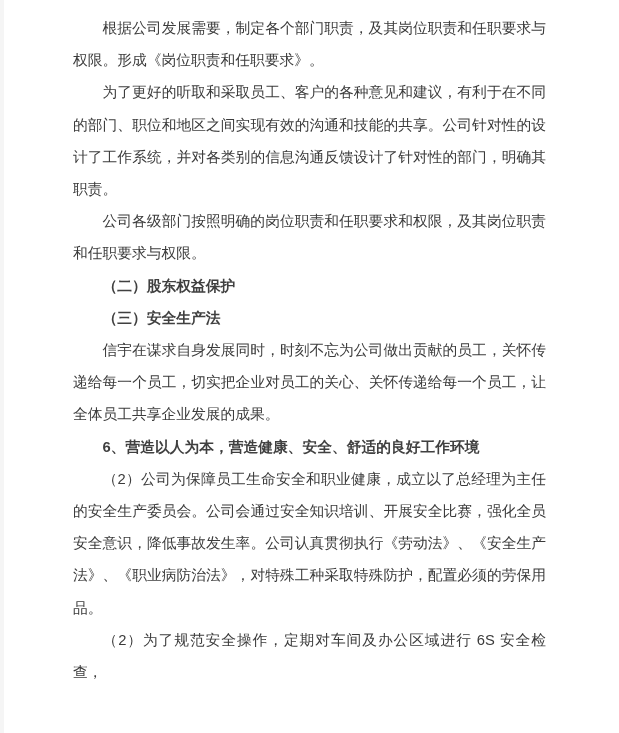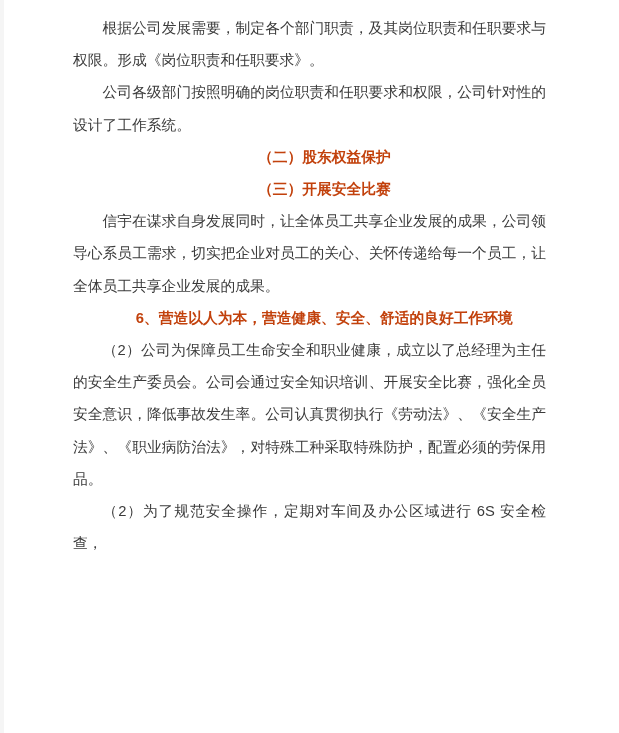--- a/index.html
+++ b/index.html
@@ -38,33 +38,34 @@
     line-height: 32.2px;
     text-align: justify;
   }
   .doc-content p {
     margin: 0;
     padding: 0;
     text-indent: 2em;
   }
   .doc-content p.heading {
     font-weight: bold;
-    color: #c2410c;
-    text-align: center;
+    color: #404040;
+    text-align: left;
   }
 </style>
 </head>
 <body>
 
 <div class="edge-strip"></div>
 
 <div class="doc-page">
   <div class="doc-content" id="doc-content">
       <p>根据公司发展需要，制定各个部门职责，及其岗位职责和任职要求与权限。形成《岗位职责和任职要求》。</p>
-      <p>公司各级部门按照明确的岗位职责和任职要求和权限，公司针对性的设计了工作系统。</p>
+      <p>为了更好的听取和采取员工、客户的各种意见和建议，有利于在不同的部门、职位和地区之间实现有效的沟通和技能的共享。公司针对性的设计了工作系统，并对各类别的信息沟通反馈设计了针对性的部门，明确其职责。</p>
+      <p>公司各级部门按照明确的岗位职责和任职要求和权限，及其岗位职责和任职要求与权限。</p>
       <p class="heading">（二）股东权益保护</p>
-      <p class="heading">（三）开展安全比赛</p>
-      <p>信宇在谋求自身发展同时，让全体员工共享企业发展的成果，公司领导心系员工需求，切实把企业对员工的关心、关怀传递给每一个员工，让全体员工共享企业发展的成果。</p>
+      <p class="heading">（三）安全生产法</p>
+      <p>信宇在谋求自身发展同时，时刻不忘为公司做出贡献的员工，关怀传递给每一个员工，切实把企业对员工的关心、关怀传递给每一个员工，让全体员工共享企业发展的成果。</p>
       <p class="heading">6、营造以人为本，营造健康、安全、舒适的良好工作环境</p>
       <p>（2）公司为保障员工生命安全和职业健康，成立以了总经理为主任的安全生产委员会。公司会通过安全知识培训、开展安全比赛，强化全员安全意识，降低事故发生率。公司认真贯彻执行《劳动法》、《安全生产法》、《职业病防治法》，对特殊工种采取特殊防护，配置必须的劳保用品。</p>
       <p>（2）为了规范安全操作，定期对车间及办公区域进行 6S 安全检查，</p>
     </div>
 </div>
 
 </body></html>

